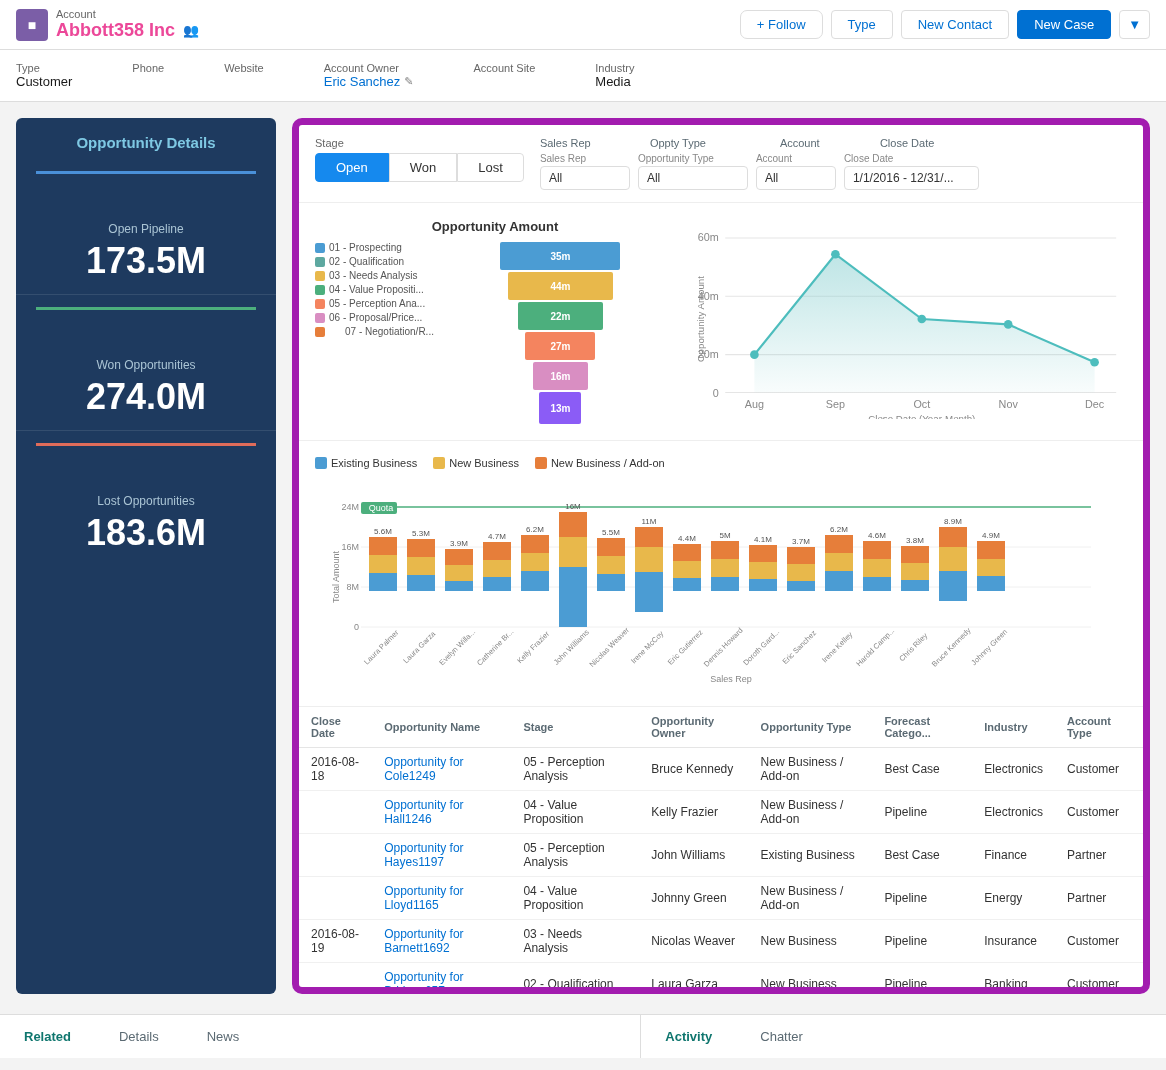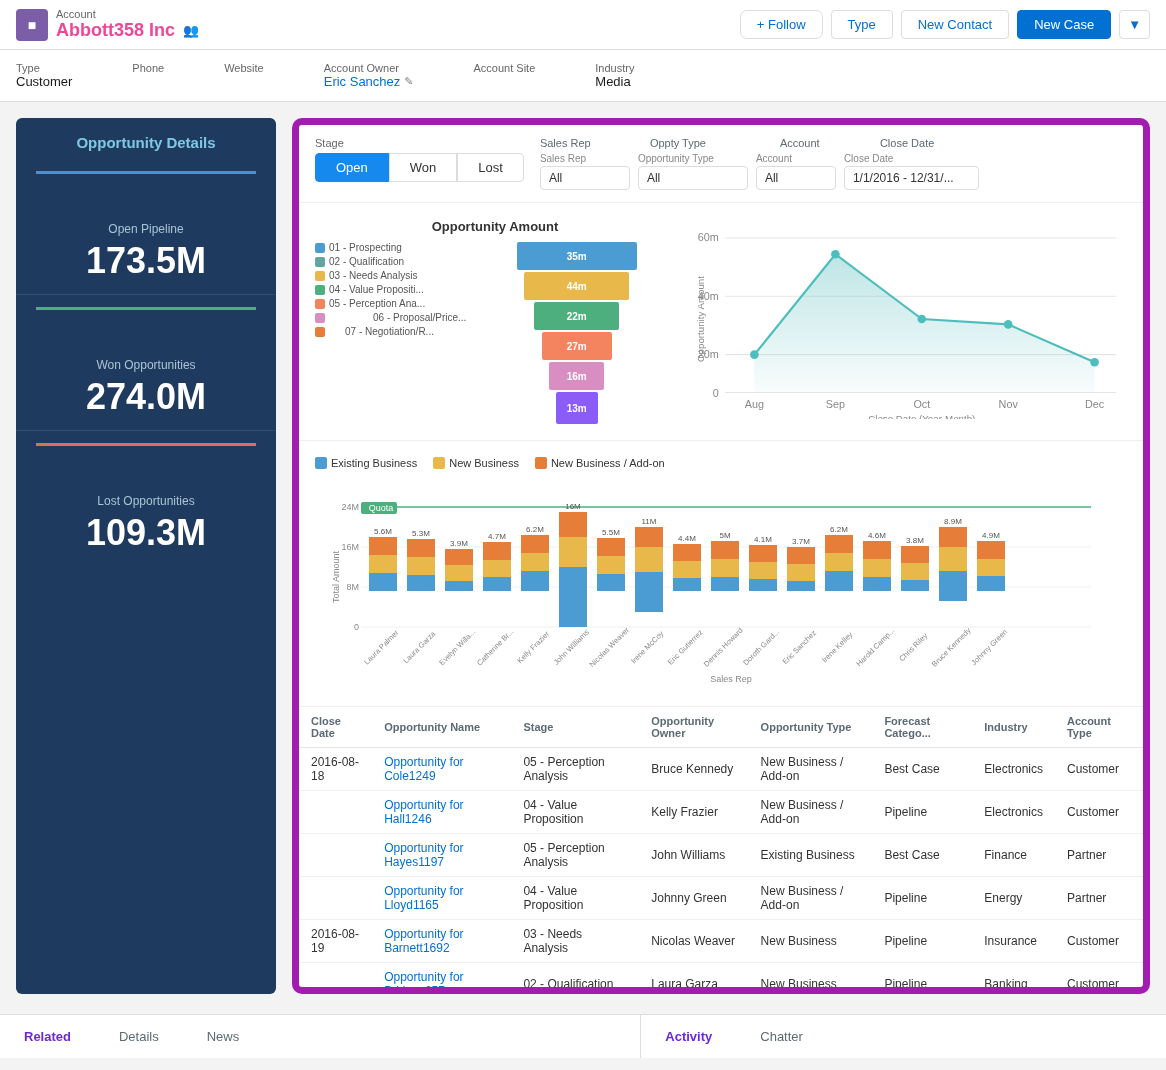--- a/index.html
+++ b/index.html
@@ -70,21 +70,21 @@
     .bar-chart-section { padding: 16px; border-bottom: 1px solid #eee; }
     .bar-chart-legend { display: flex; gap: 16px; margin-bottom: 8px; font-size: 11px; }
 
     
     .table-section { padding: 0; }
     table { width: 100%; border-collapse: collapse; font-size: 12px; }
     th { text-align: left; padding: 8px 12px; color: #5b6a73; font-weight: 600; border-bottom: 1px solid #e5e5e5; font-size: 11px; }
     td { padding: 7px 12px; border-bottom: 1px solid #f0f0f0; color: #333; }
     .date-cell { color: #333; font-size: 12px; }
     .bottom-tab { padding: 14px 24px; cursor: pointer; font-size: 13px; color: #5b6a73; border-bottom: 2px solid transparent; margin-bottom: -2px; }
-    .bottom-tab.active { color: #6d28d9; border-bottom-color: #0070d2; font-weight: 600; }
+    .bottom-tab.active { color: #0f766e; border-bottom-color: #0070d2; font-weight: 600; }
 
     
     .table-scroll { max-height: 280px; overflow-y: auto; }
   </style>
 </head>
 <body>
 
 <div class="app-header">
   <div class="account-info">
     <div class="account-icon">■</div>
@@ -148,21 +148,21 @@
 
     <div class="metric-section">
       <div class="accent-bar accent-green"></div>
       <div class="metric-label">Won Opportunities</div>
       <div class="metric-value">274.0M</div>
     </div>
 
     <div class="metric-section">
       <div class="accent-bar accent-red"></div>
       <div class="metric-label">Lost Opportunities</div>
-      <div class="metric-value">109.3M</div>
+      <div class="metric-value">183.6M</div>
     </div>
   </div>
 
   <div class="right-panel">
 
     <div class="filter-bar">
       <div style="display:flex;align-items:flex-start;gap:16px;flex-wrap:wrap;">
         <div>
           <div style="font-size:11px;color:#666;margin-bottom:4px;">Stage</div>
           <div class="stage-buttons">
@@ -229,21 +229,21 @@
               <div class="legend-item">
                 <div class="legend-dot" style="background:#4caf7d"></div>
                 <span style="font-size:10px;color:#555;">04 - Value Propositi...</span>
               </div>
               <div class="legend-item">
                 <div class="legend-dot" style="background:#f4845f"></div>
                 <span style="font-size:10px;color:#555;">05 - Perception Ana...</span>
               </div>
               <div class="legend-item">
                 <div class="legend-dot" style="background:#d98ec2"></div>
-                <span style="font-size:10px;color:#555;margin-left:44px;">06 - Proposal/Price...</span>
+                <span style="font-size:10px;color:#555;">06 - Proposal/Price...</span>
               </div>
               <div class="legend-item">
                 <div class="legend-dot" style="background:#e67e3a"></div>
                 <span style="font-size:10px;color:#555;padding-left:16px;">07 - Negotiation/R...</span>
               </div>
             </div>
           <div style="flex:1;display:flex;flex-direction:column;align-items:center;gap:2px;" id="funnel-bars">
               <div class="funnel-bar" style="background: rgb(75, 156, 211); width: 120px; height: 28px;">35m</div>
               <div class="funnel-bar" style="background: rgb(232, 184, 75); width: 105px; height: 28px;">44m</div>
               <div class="funnel-bar" style="background: rgb(76, 175, 125); width: 85px; height: 28px;">22m</div>

